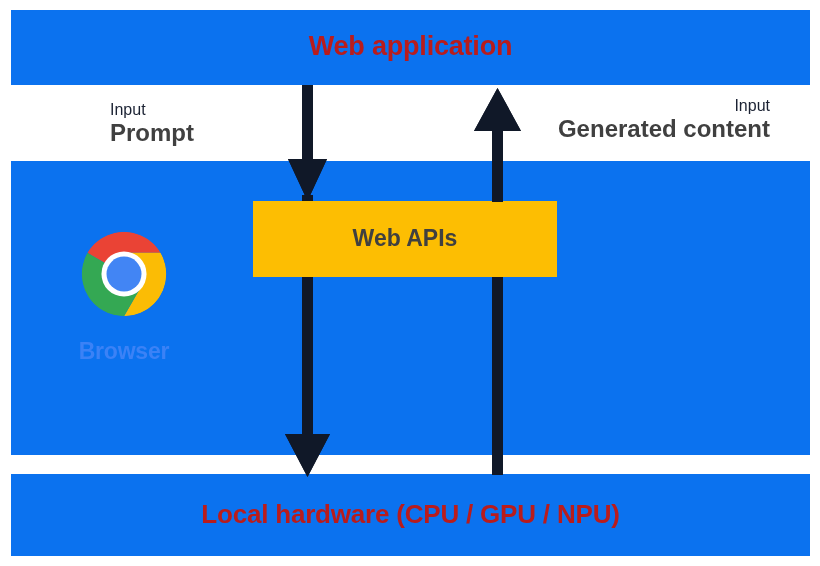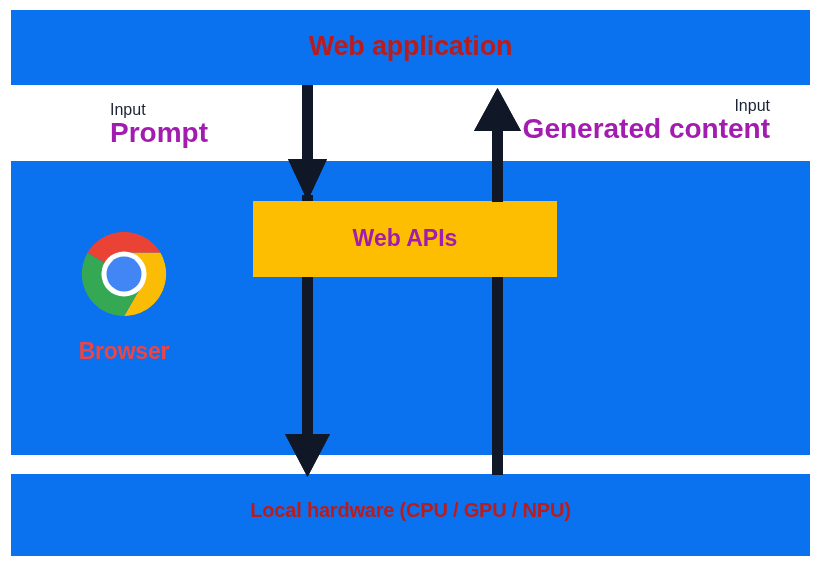--- a/index.html
+++ b/index.html
@@ -18,49 +18,49 @@
   #band-bottom{left:11px;top:474px;width:799px;height:82px;}
 
   .band-label{
     position:absolute;color:#b91c1c;font-weight:bold;
     letter-spacing:-0.2px;white-space:nowrap;
   }
   #web-app-label{
     left:11px;top:31px;width:799px;text-align:center;font-size:27px;
   }
   #local-hw-label{
-    left:11px;top:499px;width:799px;text-align:center;font-size:20px;
+    left:11px;top:499px;width:799px;text-align:center;font-size:26px;
   }
 
   
   .io-group{position:absolute;color:#121a2e;}
   #io-input{left:110px;top:100px;text-align:left;}
   #io-output{right:50px;top:96px;text-align:right;}
   .io-kind{font-size:16px;line-height:20px;font-weight:normal;color:#1b2233;}
-  .io-value{font-size:28px;line-height:26px;font-weight:bold;color:#a21caf;}
+  .io-value{font-size:24px;line-height:26px;font-weight:bold;color:#404040;}
 
   
   .arrow-svg{position:absolute;left:0;top:0;width:820px;height:566px;pointer-events:none;}
   #arrows-under{z-index:2;}
   #arrows-over{z-index:4;}
 
   
   .ybox{
     position:absolute;background:#fdbe02;z-index:3;
     display:flex;align-items:center;justify-content:center;
-    color:#a21caf;font-weight:bold;text-align:center;line-height:1.18;
+    color:#404040;font-weight:bold;text-align:center;line-height:1.18;
   }
   #box-web-apis{left:253px;top:201px;width:304px;height:76px;font-size:23px;}
   #box-builtin{left:432px;top:317px;width:278px;height:83px;font-size:22px;}
 
   
   #browser-group{position:absolute;left:64px;top:228px;width:120px;z-index:3;text-align:center;}
   #chrome-logo{width:92px;height:92px;display:block;margin:0 auto;}
   #browser-label{
-    margin-top:18px;color:#ef4444;font-size:23px;font-weight:bold;letter-spacing:-0.2px;
+    margin-top:18px;color:#3b82f6;font-size:23px;font-weight:bold;letter-spacing:-0.2px;
   }
 </style>
 </head>
 <body>
 
 <div id="diagram">
 
   <div class="band" id="band-top"></div>
   <div class="band" id="band-mid"></div>
   <div class="band" id="band-bottom"></div>

